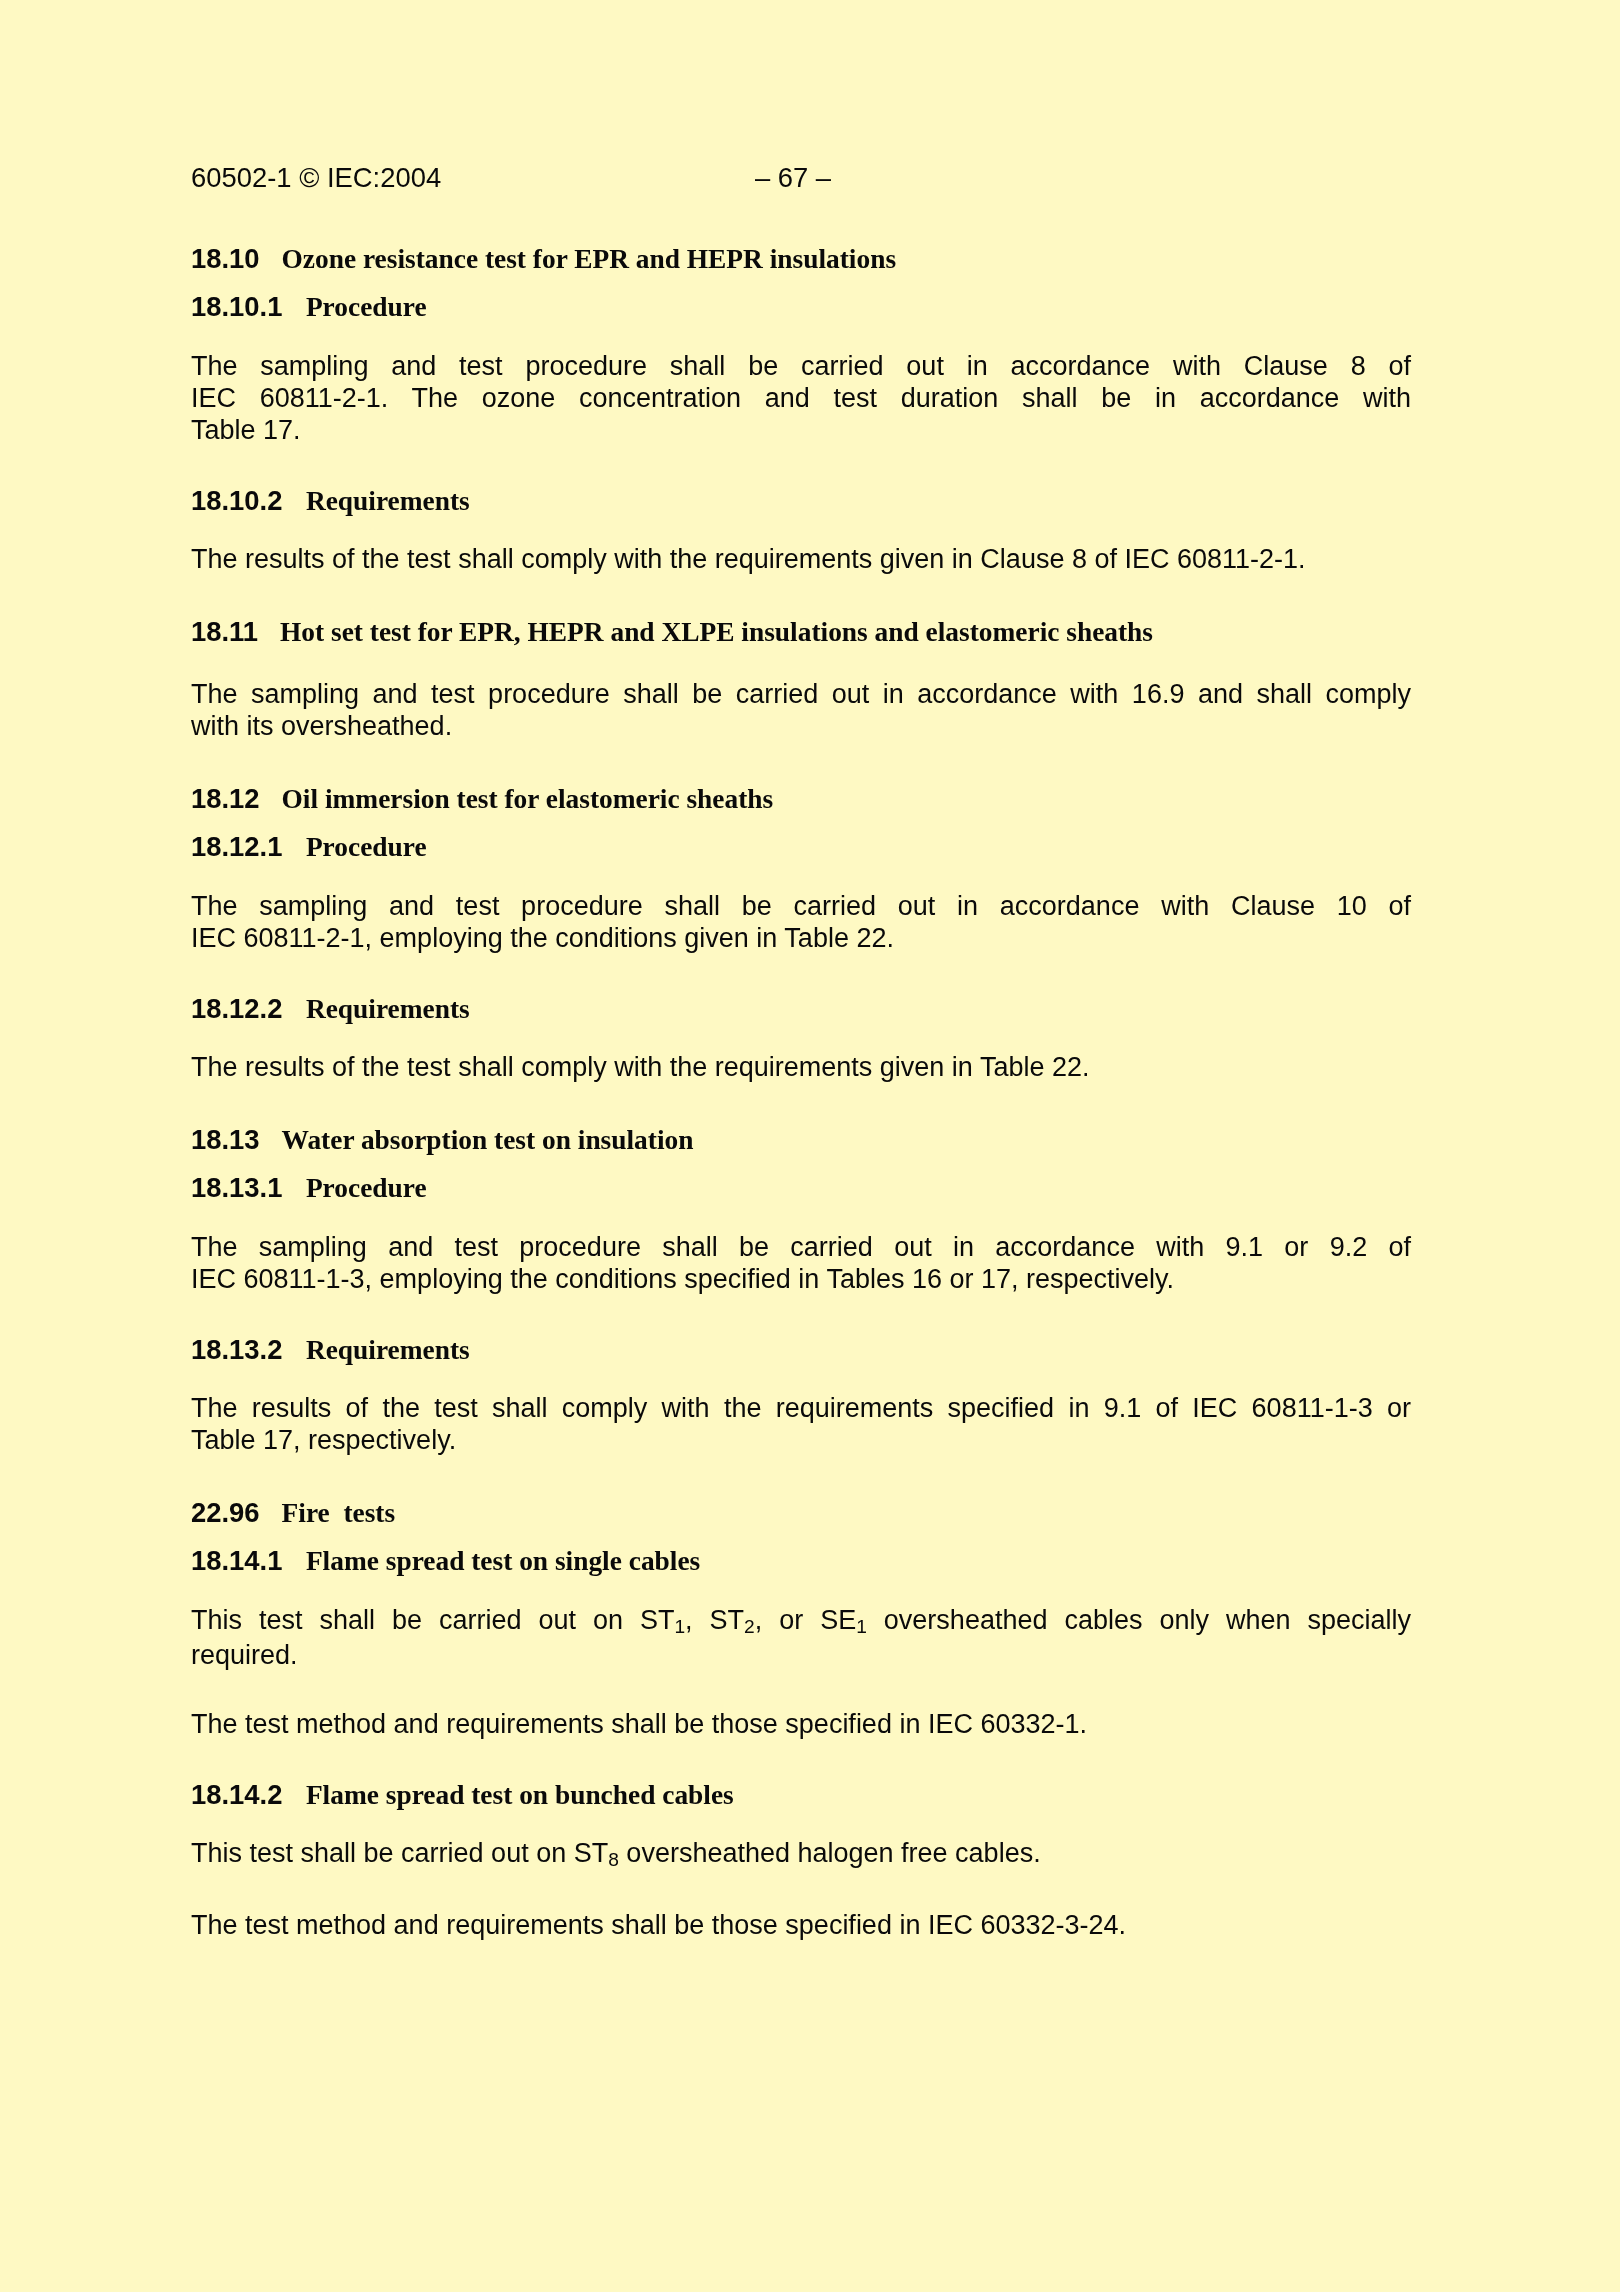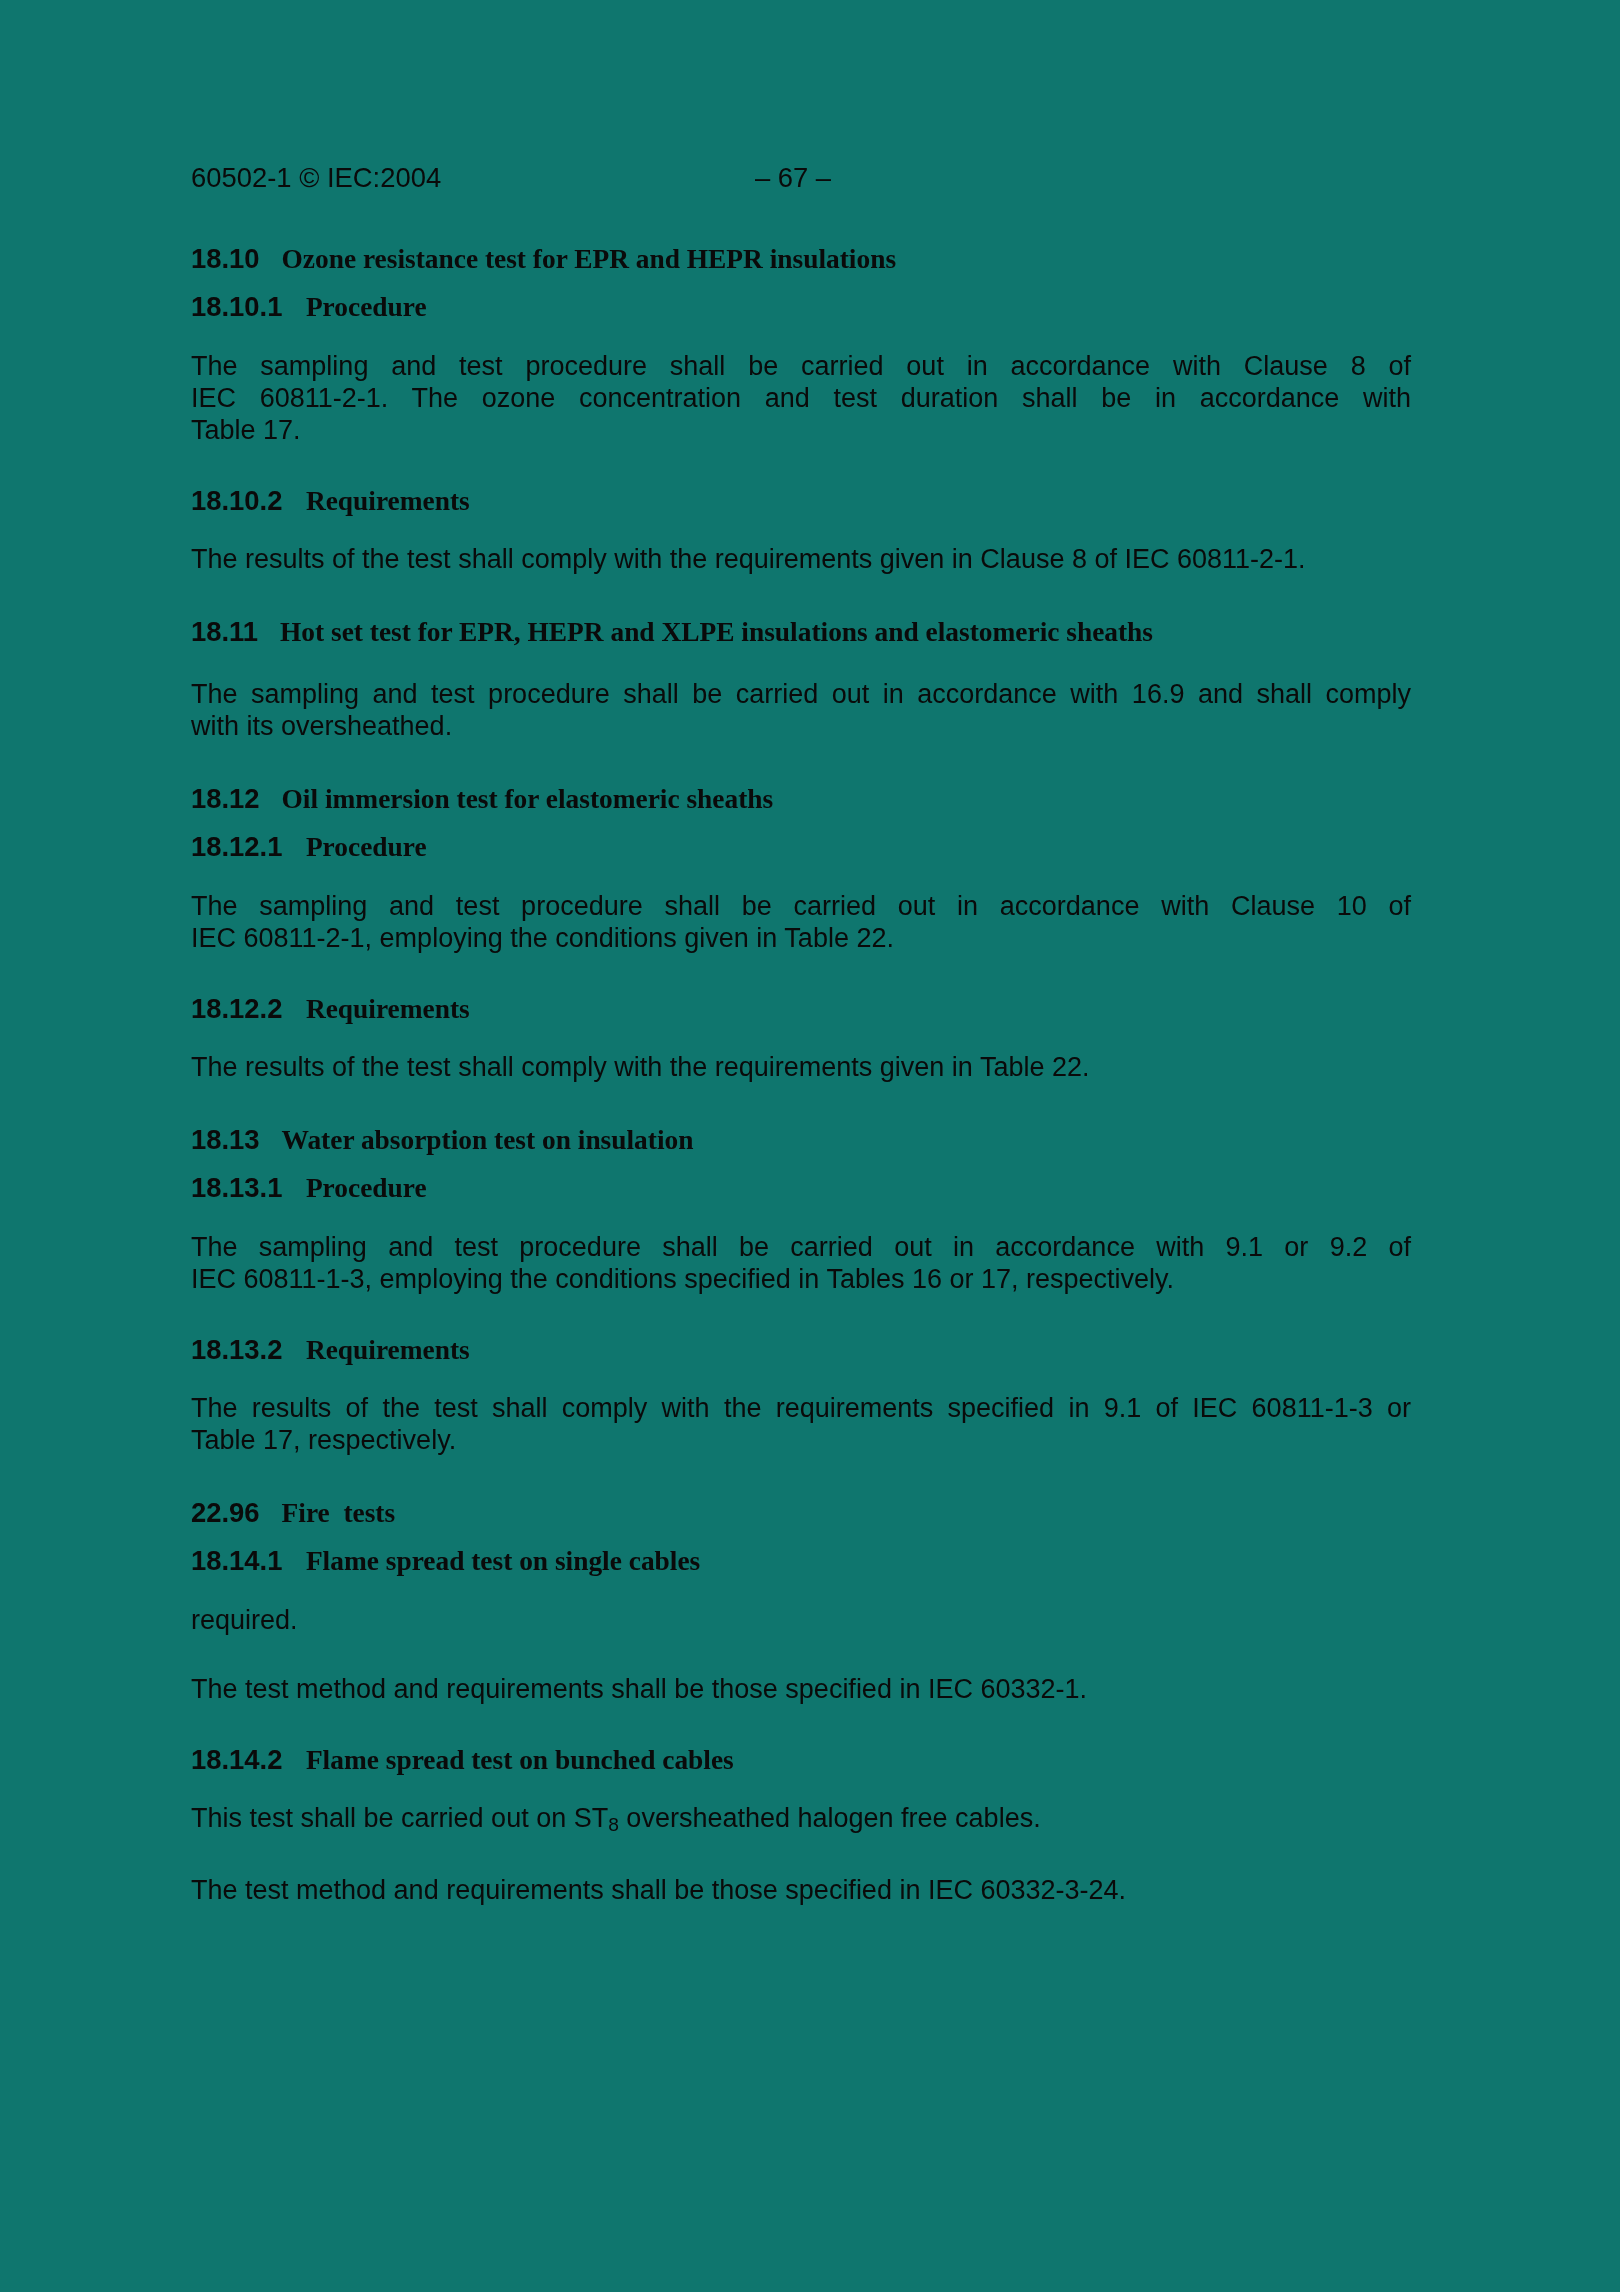--- a/index.html
+++ b/index.html
@@ -1,17 +1,17 @@
 <!DOCTYPE html>
 <html><head>
 <meta charset="utf-8">
 <style>
   html,body{margin:0;padding:0;background:#e8e8e8;}
   body{width:1620px;height:2293px;font-family:"Liberation Sans","DejaVu Sans",sans-serif;color:#0a0a0a;}
-  .page{box-sizing:border-box;width:1620px;height:2293px;background:#0f766e;
+  .page{box-sizing:border-box;width:1620px;height:2293px;background:#fef9c3;
         padding:162px 209px 0 191px;overflow:hidden;}
   .hdr{position:relative;font-size:27.4px;line-height:32px;}
   .hdr .pageno{position:absolute;left:0;right:16px;text-align:center;}
   .content .h1,.content .h2{font-weight:bold;font-size:27.4px;line-height:32px;}
   .content .h1{margin-top:41px;}
   .content .h2{margin-top:16px;}
   .content > .h1:first-child{margin-top:49px;}
   .content .para + .h2{margin-top:39px;}
   .content .para + .h1{margin-top:41px;}
   .h1 .num{margin-right:22px;}
@@ -66,20 +66,21 @@
         <div class="line"><span>IEC 60811-1-3, employing the conditions specified in Tables 16 or 17, respectively.</span></div>
       </div>
       <div class="h2"><span class="num">18.13.2</span><span class="title">Requirements</span></div>
       <div class="para">
         <div class="line j"><span>The results of the test shall comply with the requirements specified in 9.1 of IEC 60811-1-3 or</span></div>
         <div class="line"><span>Table 17, respectively.</span></div>
       </div>
       <div class="h1"><span class="num">22.96</span><span class="title">Fire  tests</span></div>
       <div class="h2"><span class="num">18.14.1</span><span class="title">Flame spread test on single cables</span></div>
       <div class="para">
+        <div class="line j"><span>This test shall be carried out on ST</span><span class="sub">1</span><span>, ST</span><span class="sub">2</span><span>, or SE</span><span class="sub">1</span><span> oversheathed cables only when specially</span></div>
         <div class="line"><span>required.</span></div>
       </div>
       <div class="para gap">
         <div class="line"><span>The test method and requirements shall be those specified in IEC 60332-1.</span></div>
       </div>
       <div class="h2"><span class="num">18.14.2</span><span class="title">Flame spread test on bunched cables</span></div>
       <div class="para">
         <div class="line"><span>This test shall be carried out on ST</span><span class="sub">8</span><span> oversheathed halogen free cables.</span></div>
       </div>
       <div class="para gap">

